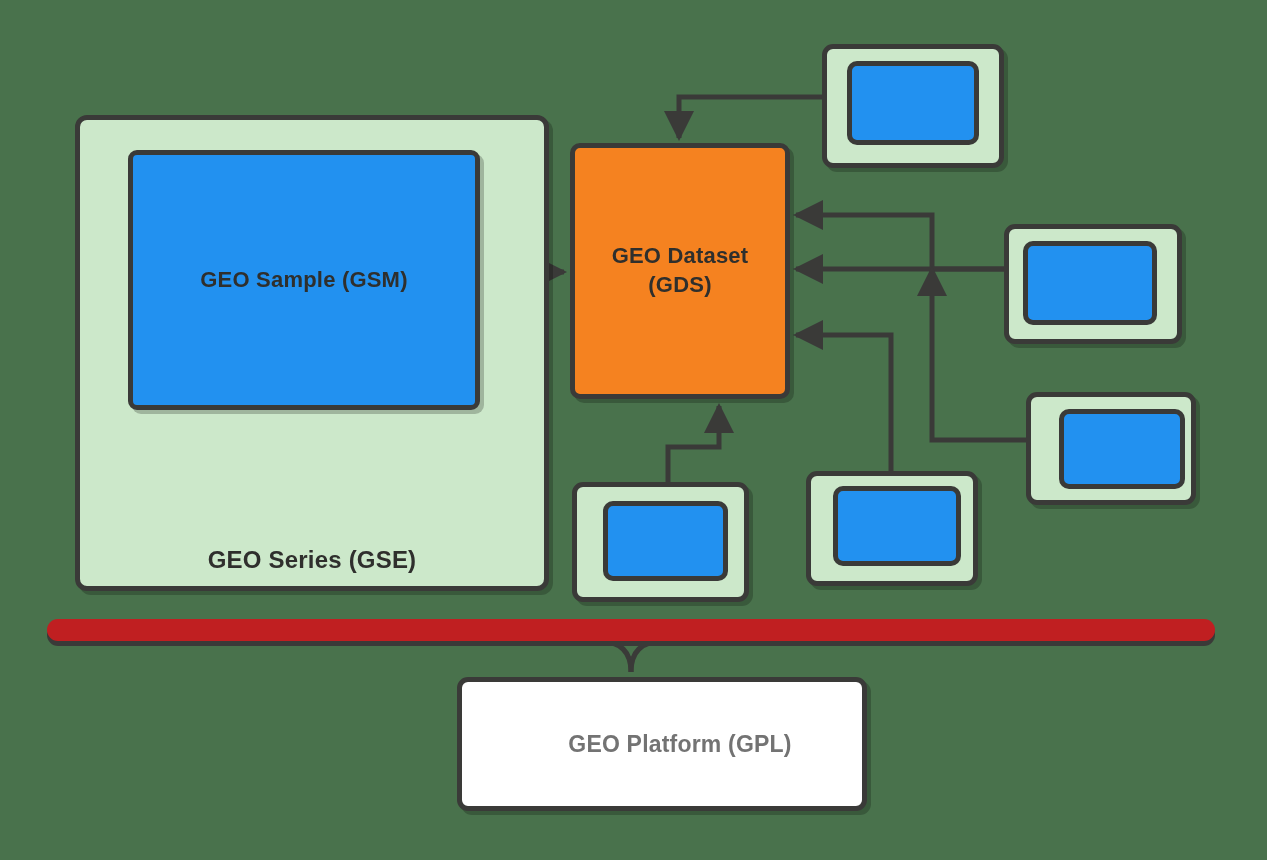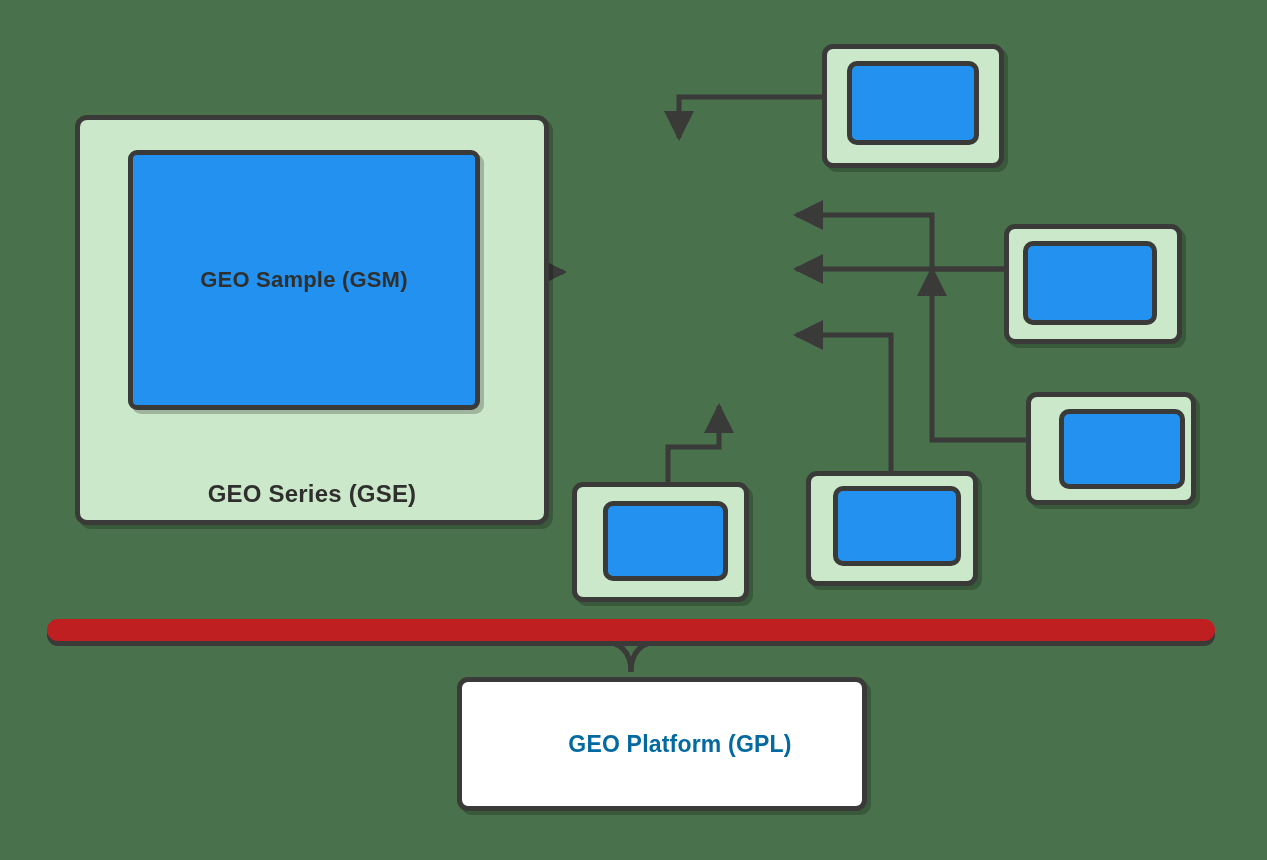--- a/index.html
+++ b/index.html
@@ -51,21 +51,21 @@
     font-weight: bold;
     color: #2f2f2d;
     letter-spacing: 0.2px;
   }
 
   
   #gse {
     left: 75px;
     top: 115px;
     width: 474px;
-    height: 410px;
+    height: 476px;
     border-radius: 12px;
   }
   #gse-label {
     bottom: 12px;
     font-size: 24px;
   }
 
   
   #gsm {
     left: 48px;
@@ -140,21 +140,21 @@
     left: 457px;
     top: 677px;
     width: 410px;
     height: 134px;
     border-radius: 11px;
   }
   #gpl-label {
     top: 50%;
     transform: translateY(-50%);
     font-size: 23px;
-    color: #0369a1;
+    color: #737373;
     padding-left: 36px;
   }
 </style>
 </head>
 <body>
 
 <div id="stage">
 
   <svg id="wires" viewBox="0 0 1267 860" width="1267" height="860">
     <defs>
@@ -186,20 +186,26 @@
 
   <div class="node green shadowed" id="gse">
 
     <div class="node blue shadowed" id="gsm">
       <div class="label" id="gsm-label">GEO Sample (GSM)</div>
     </div>
 
     <div class="label" id="gse-label">GEO Series (GSE)</div>
   </div>
 
+  <div class="node orange shadowed" id="gds">
+    <div class="label" id="gds-label">
+      <span>GEO Dataset</span><br>
+      <span>(GDS)</span>
+    </div>
+  </div>
 
   <div class="node green mini shadowed" id="mini1">
     <div class="mini-core" id="mini1-core"></div>
   </div>
 
   <div class="node green mini shadowed" id="mini2">
     <div class="mini-core" id="mini2-core"></div>
   </div>
 
   <div class="node green mini shadowed" id="mini3">

